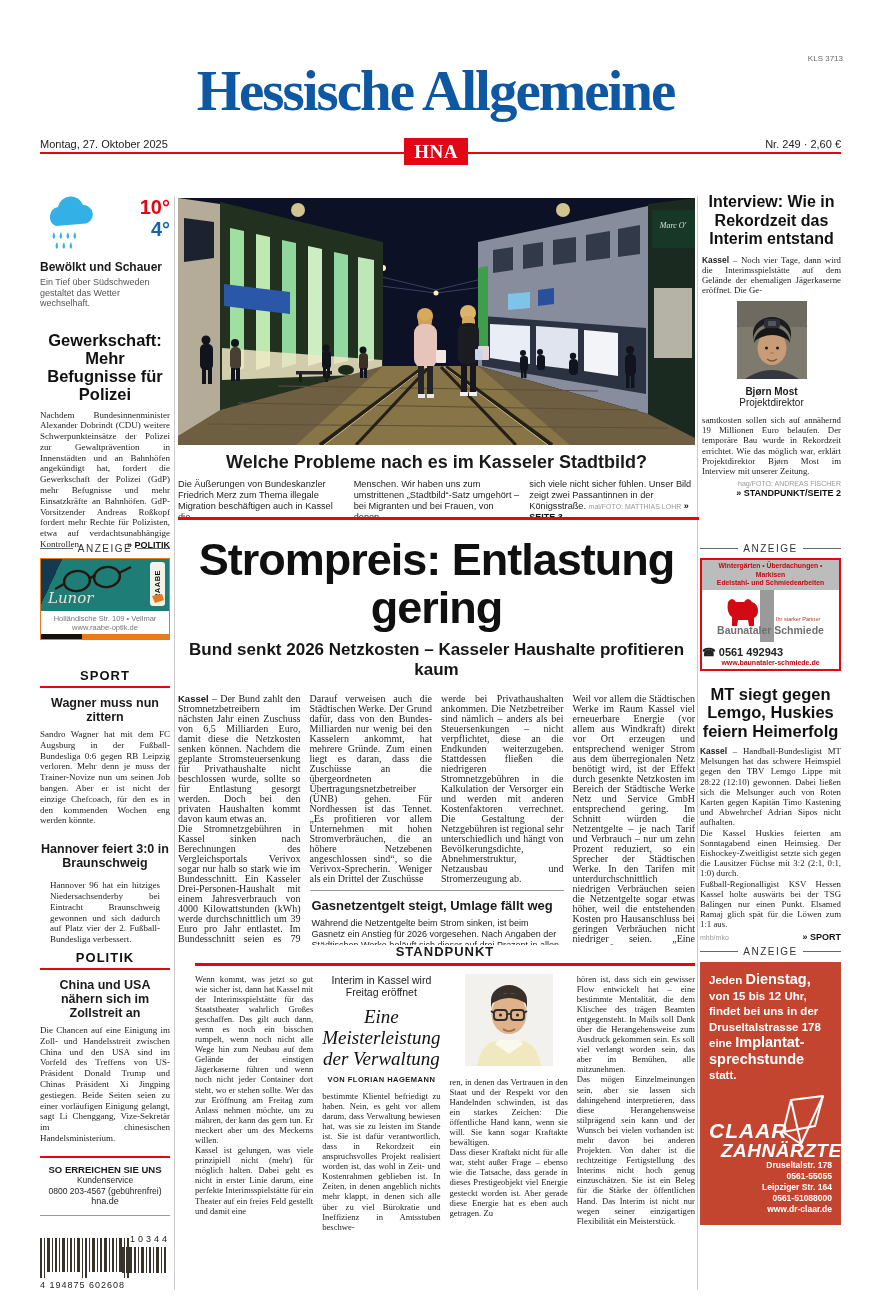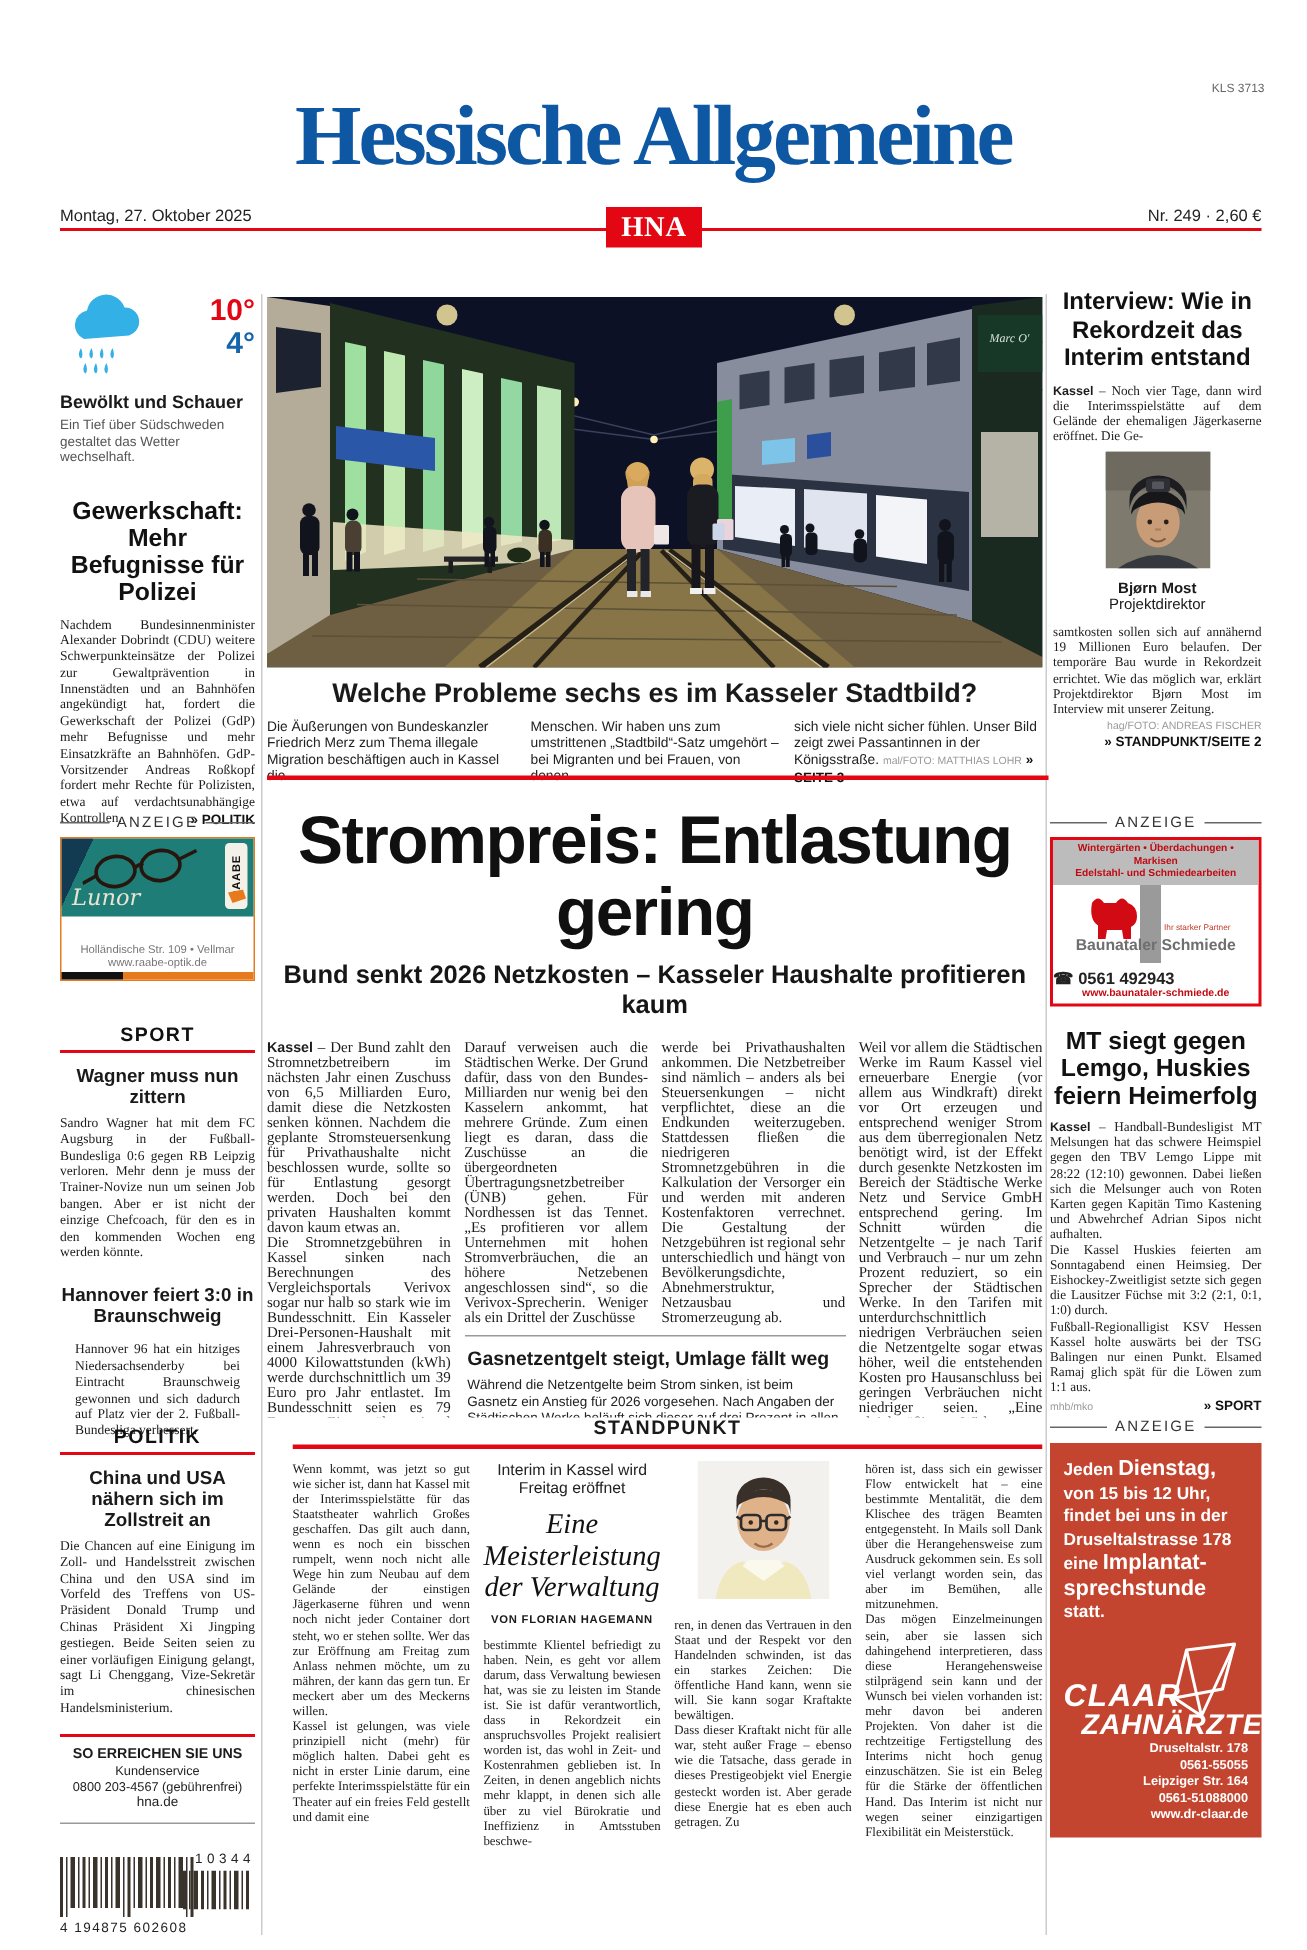--- a/index.html
+++ b/index.html
@@ -53,21 +53,21 @@
   .right-credit{display:block;text-align:right;font-size:7px;color:#999;margin-top:4px;font-family:"Liberation Sans",sans-serif}
   .ref-right{display:block;text-align:right;margin-top:1px}
   
   .ad-raabe{border:1.5px solid #e87a1e;background:#fff}
   .raabe-art{height:52px;background:linear-gradient(115deg,#123b52 0 14%,#1f7d77 14% 100%);position:relative;overflow:hidden}
   .lunor{position:absolute;left:7px;bottom:4px;color:#e8e3d2;font-family:"DejaVu Serif",serif;
          font-style:italic;font-size:15px}
   .raabe-tag{position:absolute;right:4px;top:3px;width:15px;height:44px;background:#f4f1e8;border-radius:3px;
              display:flex;align-items:center;justify-content:center}
   .raabe-tag span{transform:rotate(-90deg);font-weight:bold;font-size:7.5px;letter-spacing:.5px;color:#111;white-space:nowrap}
-  .raabe-addr{font-size:7.5px;color:#777;text-align:center;line-height:9px;padding:17px 0 2px}
+  .raabe-addr{font-size:7.5px;color:#777;text-align:center;line-height:9px;padding:3px 0 2px}
   .raabe-strip{height:5px;background:linear-gradient(90deg,#111 0 32%,#e87a1e 32% 100%)}
   .ad-bau{border:2px solid #e30613;background:#fff}
   .bau-band{background:#bcbcbc;padding:2px 1px;text-align:center}
   .bau-band div{color:#c00a12;font-weight:bold;font-size:6.8px;line-height:8.5px}
   .bau-mid{position:relative;height:56px}
   .bau-pillar{position:absolute;left:58px;top:0;width:14px;height:52px;background:#9a9a9a}
   .bau-partner{position:absolute;left:74px;top:26px;font-size:5.5px;color:#c0392b}
   .bau-brand{position:absolute;left:0;right:0;top:34px;text-align:center;font-weight:bold;font-size:10.5px;color:#6f6f6f}
   .bau-phone{text-align:left;font-weight:bold;font-size:11px;color:#222}
   .bau-url{text-align:center;font-weight:bold;font-size:7px;color:#c00a12;padding-bottom:3px}
@@ -252,21 +252,21 @@
         <rect x="292" y="165" width="6" height="32" fill="#16161c"></rect>
         <rect x="282" y="194" width="8" height="4" fill="#f0f0f0"></rect>
           <rect x="291" y="194" width="8" height="4" fill="#f0f0f0"></rect>
         <rect x="300" y="148" width="11" height="14" rx="1" fill="#e9d3dc"></rect>
         <rect x="297" y="151" width="8" height="11" rx="1" fill="#ccd6e8"></rect>
       </g>
     </svg>
   </div>
 
   <div class="abs" style="left:178px;top:452px;width:517px">
-    <div class="cap-title">Welche Probleme sechs es im Kasseler Stadtbild?</div>
+    <div class="cap-title">Welche Probleme nach es im Kasseler Stadtbild?</div>
     <div class="cap-cols">
       <div class="cap-col">Die Äußerungen von Bundeskanzler Friedrich Merz zum Thema illegale Migration beschäftigen auch in Kassel die</div>
       <div class="cap-col">Menschen. Wir haben uns zum umstrittenen „Stadtbild“-Satz umgehört – bei Migranten und bei Frauen, von denen</div>
       <div class="cap-col"><span>sich viele nicht sicher fühlen. Unser Bild zeigt zwei Passantinnen in der Königsstraße.</span>
         <span class="credit">mal/FOTO: MATTHIAS LOHR</span>
         <span class="ref">» SEITE 3</span>
       </div>
     </div>
   </div>
   <div class="abs" style="left:178px;top:517px;width:521px;height:3px;background:#e30613"></div>

